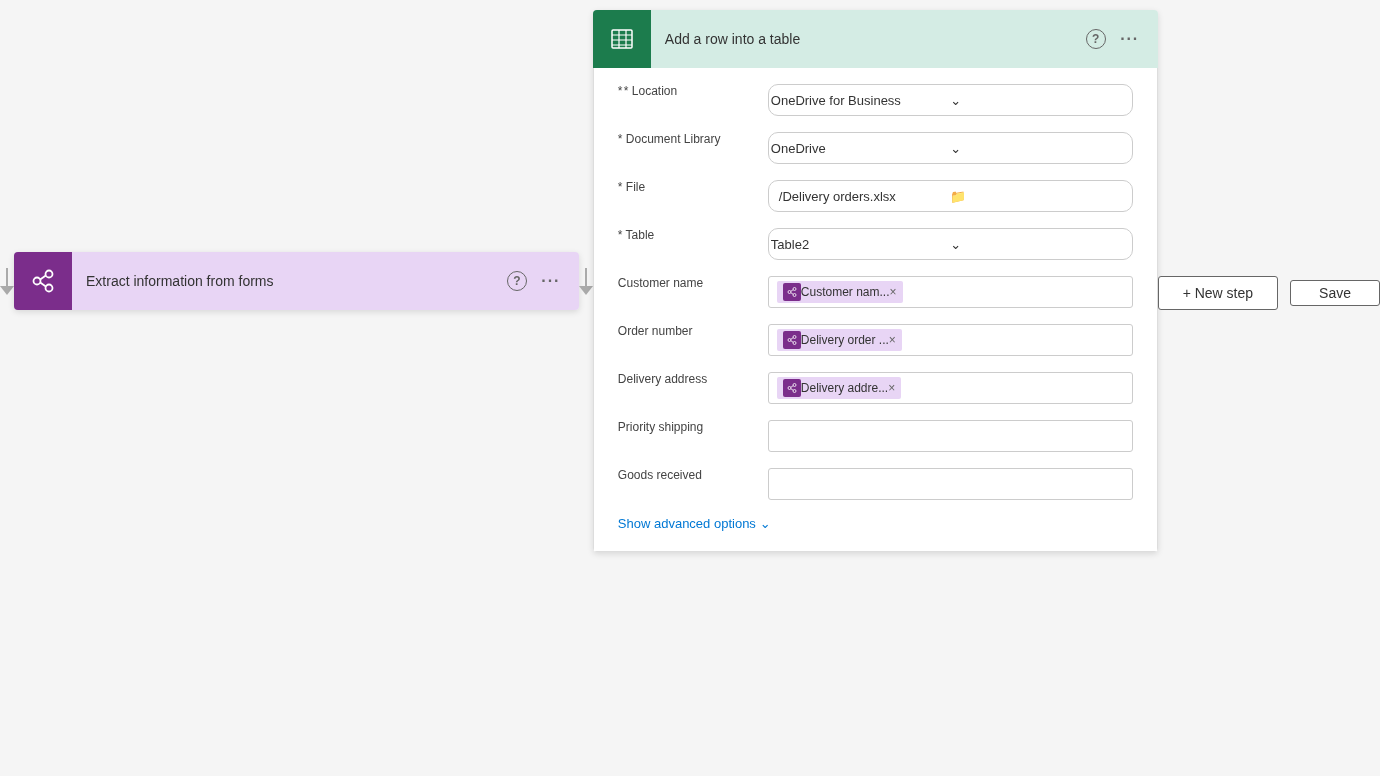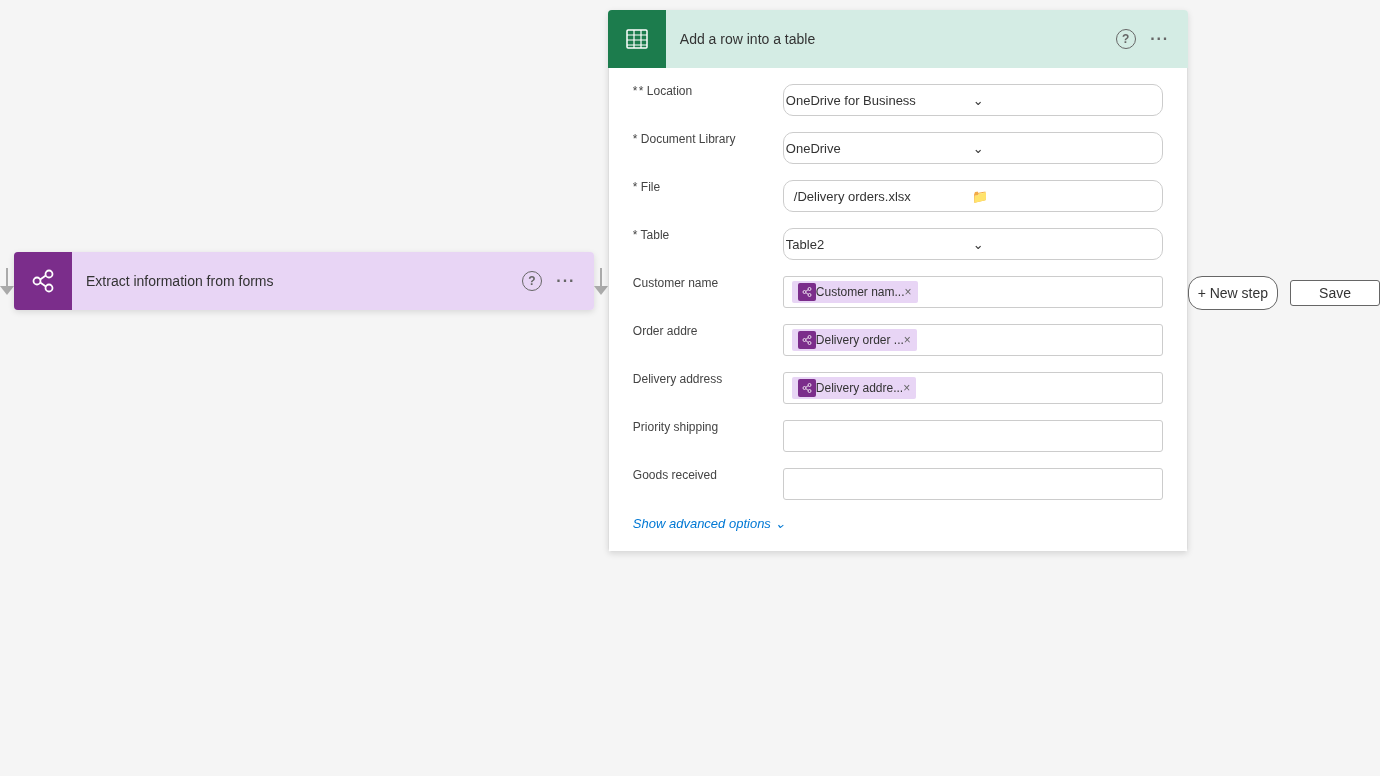--- a/index.html
+++ b/index.html
@@ -215,21 +215,20 @@
     }
     .advanced-options-link {
       color: #0078d4;
       font-size: 13px;
       cursor: pointer;
       background: none;
       border: none;
       display: flex;
       align-items: center;
       gap: 4px;
-      font-style: italic;
     }
 
     
     .connector {
       display: flex;
       flex-direction: column;
       align-items: center;
       margin: 4px 0;
     }
     .connector-line {
@@ -248,22 +247,22 @@
     
     .bottom-actions {
       display: flex;
       align-items: center;
       gap: 12px;
       margin-top: 24px;
     }
     .btn-new-step {
       border: 1.5px solid #666;
       background: #fff;
-      border-radius: 14px;
-      padding: 8px 9px;
+      border-radius: 3px;
+      padding: 8px 24px;
       font-size: 14px;
       color: #333;
       cursor: pointer;
       white-space: nowrap;
       text-align: right;
     }
     .btn-save {
       border: 1.5px solid #666;
       background: #fff;
       border-radius: 3px;
@@ -407,21 +406,21 @@
                 </svg>
               </div>
               <span class="token-label">Customer nam...</span>
               <button class="token-remove">×</button>
             </div>
           </div>
         </div>
       </div>
 
       <div class="form-row">
-        <div class="form-label">Order addre</div>
+        <div class="form-label">Order number</div>
         <div class="form-control">
           <div class="token-field">
             <div class="token-badge">
               <div class="token-icon">
                 <svg width="12" height="12" viewBox="0 0 12 12" fill="none">
                   <circle cx="8.5" cy="3" r="1.5" stroke="white" stroke-width="0.8" fill="none"></circle>
                   <circle cx="3.5" cy="6" r="1.5" stroke="white" stroke-width="0.8" fill="none"></circle>
                   <circle cx="8.5" cy="9" r="1.5" stroke="white" stroke-width="0.8" fill="none"></circle>
                   <line x1="4.8" y1="5.3" x2="7.2" y2="3.7" stroke="white" stroke-width="0.8"></line>
                   <line x1="4.8" y1="6.7" x2="7.2" y2="8.3" stroke="white" stroke-width="0.8"></line>

